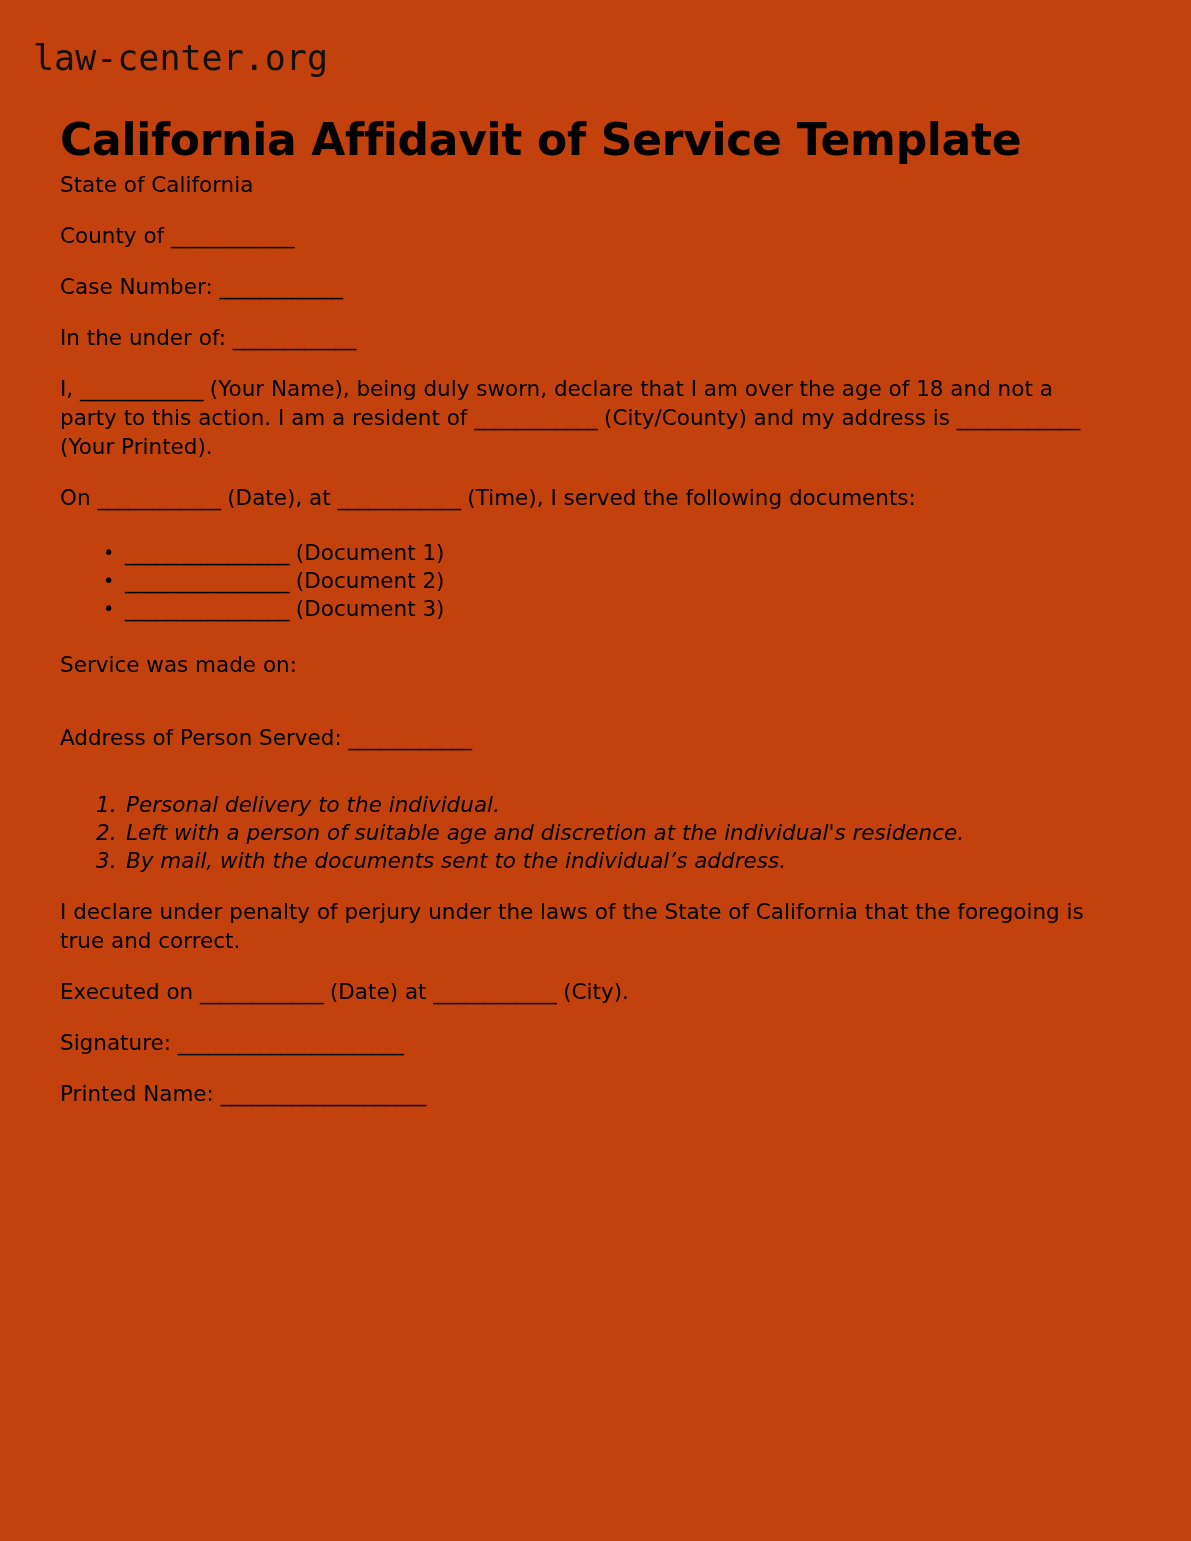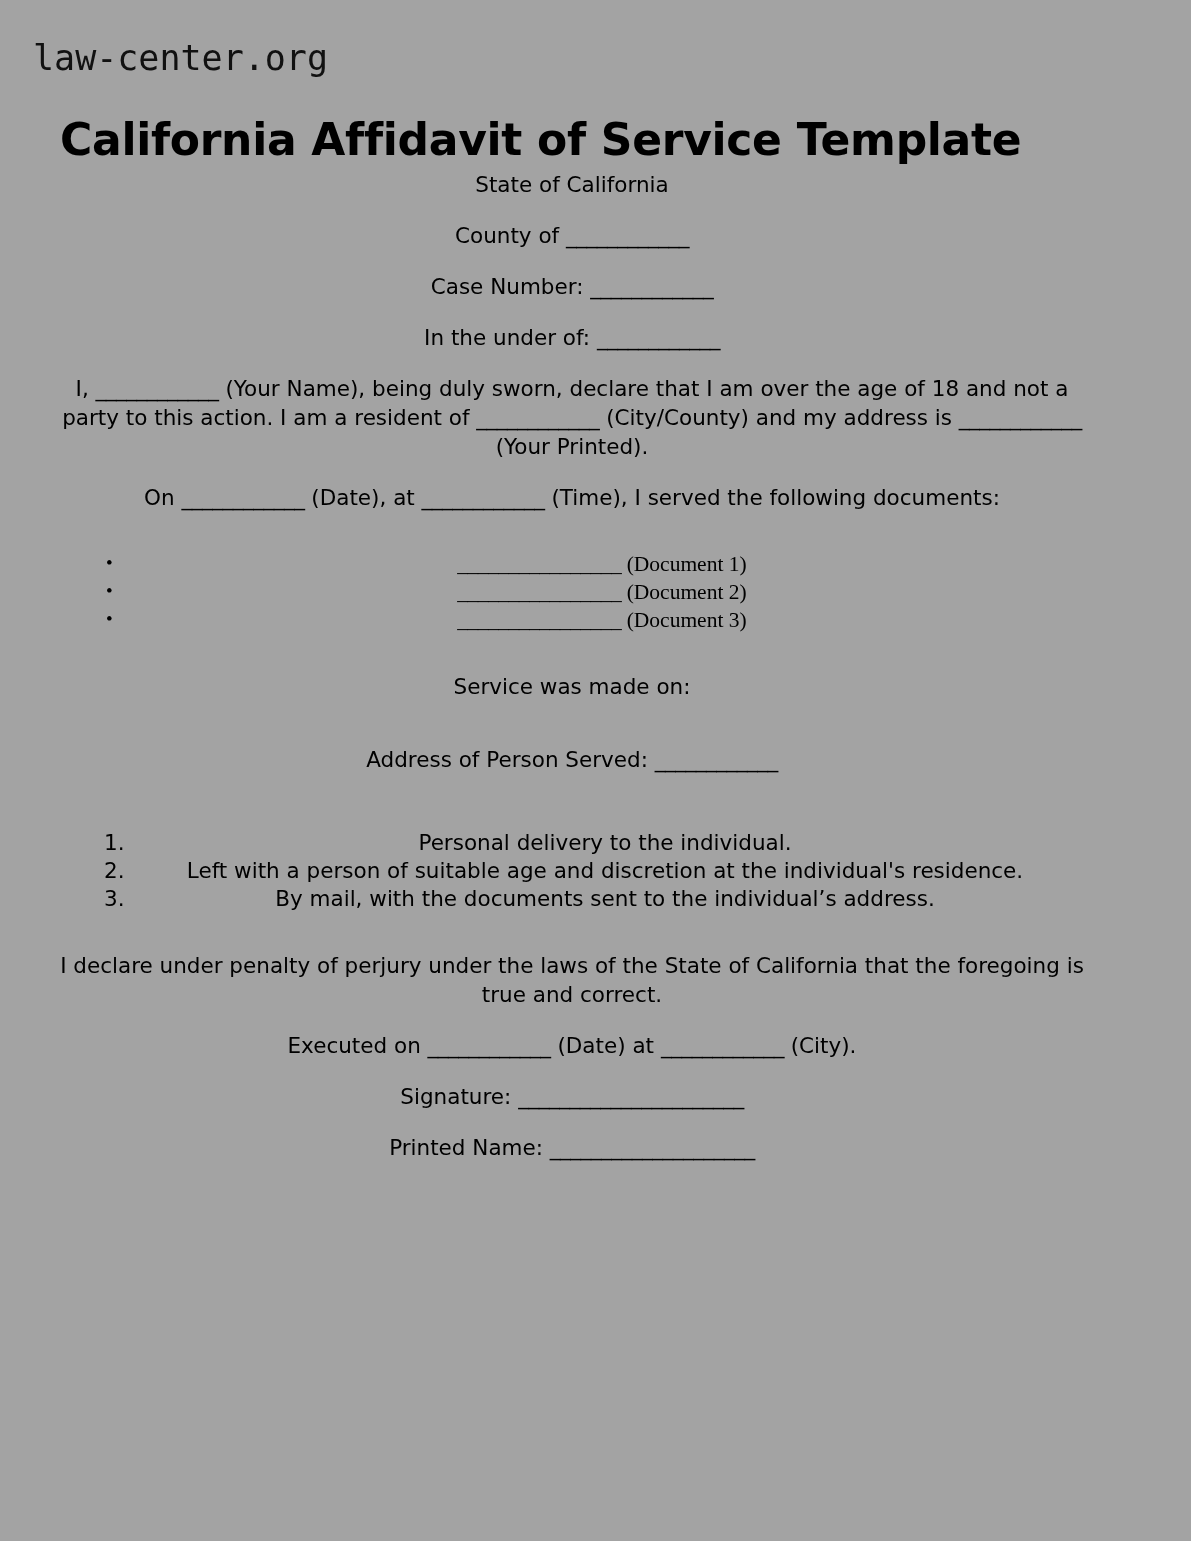--- a/index.html
+++ b/index.html
@@ -11,21 +11,21 @@
     width: 1191px;
     height: 1541px;
     font-family: "DejaVu Sans", sans-serif;
     color: #000000;
     -webkit-font-smoothing: antialiased;
   }
   .page {
     position: relative;
     width: 1191px;
     height: 1541px;
-    background: #a3a3a3;
+    background: #c2410c;
     box-sizing: border-box;
     padding: 0;
     overflow: hidden;
   }
   .site-name {
     position: absolute;
     left: 33px;
     top: 37px;
     font-family: "DejaVu Sans Mono", monospace;
     font-size: 35px;
@@ -41,61 +41,60 @@
     font-family: "DejaVu Sans", sans-serif;
     font-weight: bold;
     font-size: 44px;
     line-height: 54px;
     letter-spacing: -0.3px;
     color: #000000;
     white-space: pre;
   }
   .body {
     position: absolute;
-    left: 52px;
+    left: 60px;
     top: 170px;
     width: 1040px;
-    text-align: center;
   }
   p.para {
     margin: 0 0 0 0;
     font-size: 21.5px;
     line-height: 29px;
     color: #000000;
   }
   .gap {
     height: 22px;
   }
   .gap-sm {
     height: 17px;
   }
   ul.doc-list {
-    margin: 16px;
+    margin: 5px;
     padding: 0 0 0 38px;
     list-style: none;
-    font-family: Liberation Serif, serif;
   }
   ul.doc-list li {
     position: relative;
     font-size: 21.5px;
     line-height: 28px;
     padding-left: 22px;
   }
   ul.doc-list li::before {
     content: "\2022";
     position: absolute;
     left: 0px;
     top: -1px;
     font-size: 19px;
   }
   ol.manner-list {
-    margin: 16px;
+    margin: 0;
     padding: 0 0 0 36px;
     list-style: none;
     counter-reset: manner;
+    font-style: italic;
   }
   ol.manner-list li {
     position: relative;
     font-size: 21.5px;
     line-height: 28px;
     padding-left: 30px;
     counter-increment: manner;
   }
   ol.manner-list li::before {
     content: counter(manner) ".";

